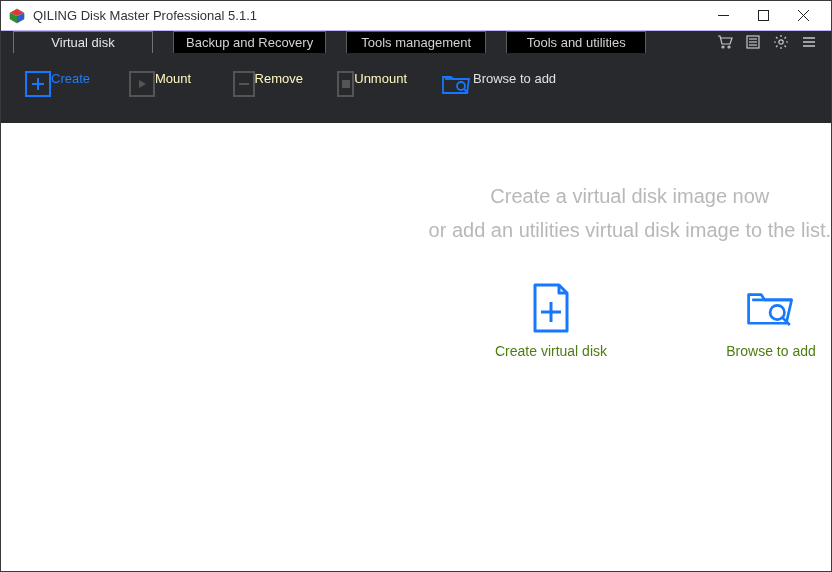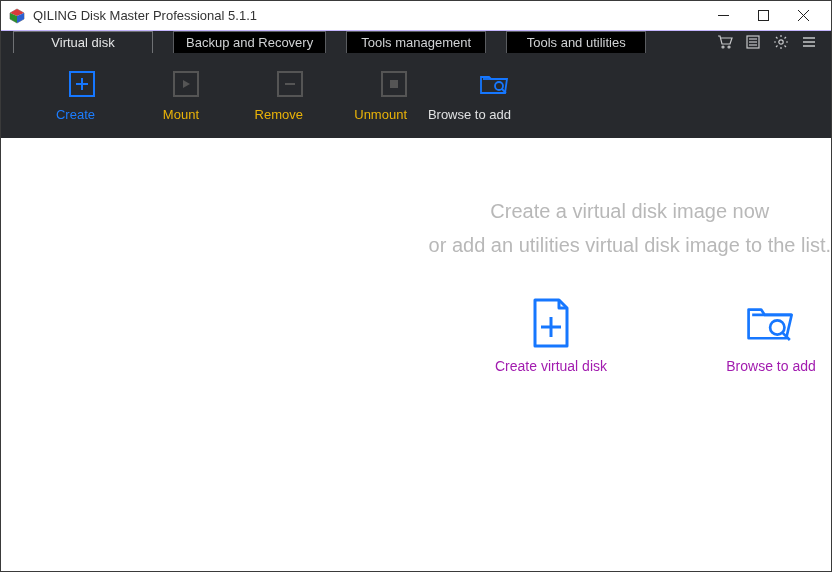--- a/index.html
+++ b/index.html
@@ -79,34 +79,34 @@
   }
   
   .toolbar {
     display: flex;
     align-items: flex-start;
     padding: 18px 0 16px 24px;
     gap: 34px;
   }
   .tool {
     display: flex;
-    flex-direction: column;
-    align-items: flex-end;
+    flex-direction: row;
+    align-items: flex-start;
     width: 70px;
     cursor: default;
   }
   .tool .tool-icon {
     width: 26px; height: 26px;
     border: 2px solid #555;
     display:flex; align-items:center; justify-content:center;
     margin-bottom: 10px;
   }
   .tool .tool-icon.noborder { border: none; width: 32px; height: 26px; }
   .tool.active .tool-icon { border-color: #1677ff; }
-  .tool .tool-label { font-size: 13px; color: #eab308; white-space: nowrap; }
+  .tool .tool-label { font-size: 13px; color: #fef9c3; white-space: nowrap; }
   .tool.active .tool-label { color: #1c7dff; }
   .tool.browse .tool-label { color: #e0e1e2; }
   
   .main {
     background: #fff;
     height: calc(572px - 30px - 22px - 88px);
     padding-top: 56px;
     display:flex;
     flex-direction: column;
     align-items: flex-end;
@@ -128,21 +128,21 @@
     align-items: center;
     width: 120px;
     cursor: default;
   }
   .action .action-icon {
     width: 52px; height: 50px;
     margin-bottom: 10px;
     display:flex; align-items:center; justify-content:center;
   }
   .action .action-label {
-    color: #a21caf;
+    color: #4d7c0f;
     font-size: 14px;
     text-align: center;
     line-height: 1.25;
   }
 </style>
 </head>
 <body>
 
 <div class="titlebar">
   <span class="app-icon">

